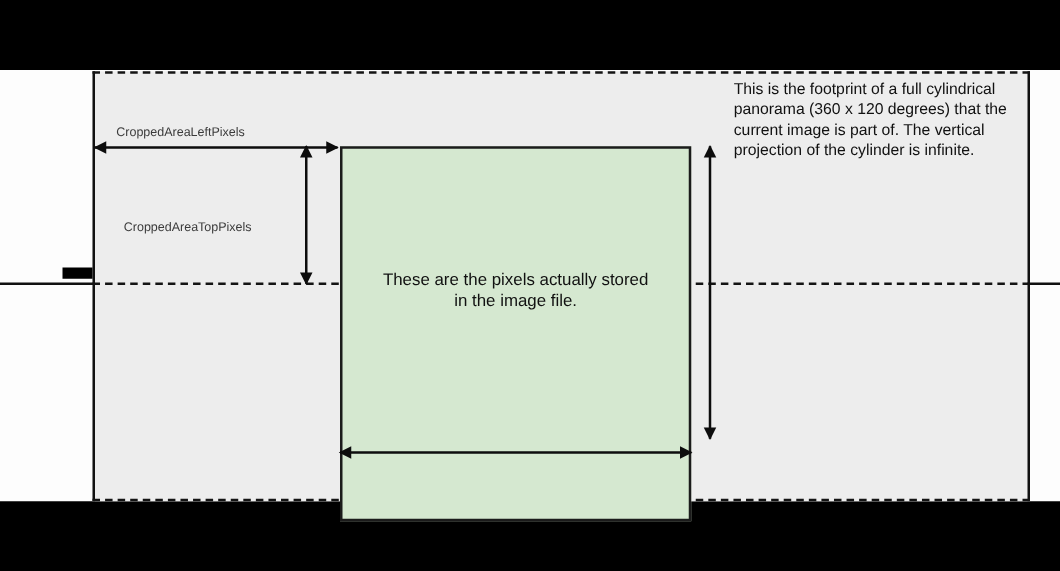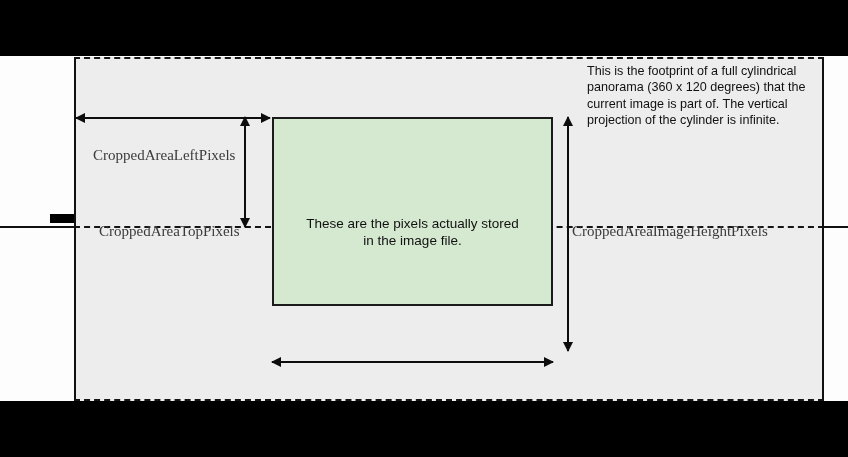--- a/index.html
+++ b/index.html
@@ -93,21 +93,21 @@
     height: 9px;
     background: #000000;
   }
 
   
   .cropped-box {
     position: absolute;
     left: 272px;
     top: 117px;
     width: 281px;
-    height: 189px;
+    height: 300px;
     background: #d5e8d0;
     border: 2px solid #1b1b1b;
     box-sizing: border-box;
   }
   .cropped-box-text {
     position: absolute;
     left: 0;
     top: 96px;
     width: 100%;
     text-align: center;
@@ -162,25 +162,24 @@
     border-bottom: 10px solid #0d0d0d;
   }
   .v-arrow::after {
     bottom: -1px;
     border-top: 10px solid #0d0d0d;
   }
 
   
   .mono-label {
     position: absolute;
-    font-family: Liberation Serif, serif;
-    font-size: 15px;
+    font-family: Liberation Sans, sans-serif;
+    font-size: 10px;
     color: #3b3b3b;
     white-space: nowrap;
-    margin-top: 46px;
   }
 
   
   .note-paragraph {
     position: absolute;
     left: 587px;
     top: 63px;
     width: 240px;
     font-size: 12.6px;
     line-height: 16.4px;
@@ -213,17 +212,16 @@
 
   <div class="mono-label" style="left:93px; top:101px;">CroppedAreaLeftPixels</div>
   <div class="h-arrow" style="left:76px; top:117px; width:194px;"></div>
 
   <div class="mono-label" style="left:99px; top:177px;text-align:right;">CroppedAreaTopPixels</div>
   <div class="v-arrow" style="left:244px; top:117px; height:110px;"></div>
 
   <div class="h-arrow" style="left:272px; top:361px; width:281px;"></div>
 
   <div class="v-arrow" style="left:567px; top:117px; height:234px;"></div>
-  <div class="mono-label" style="left:572px; top:177px;">CroppedAreaImageHeightPixels</div>
 
   <div class="note-paragraph">This is the footprint of a full cylindrical panorama (360 x 120 degrees) that the current image is part of.  The vertical projection of the cylinder is infinite.</div>
 
 </div>
 
 </body></html>

